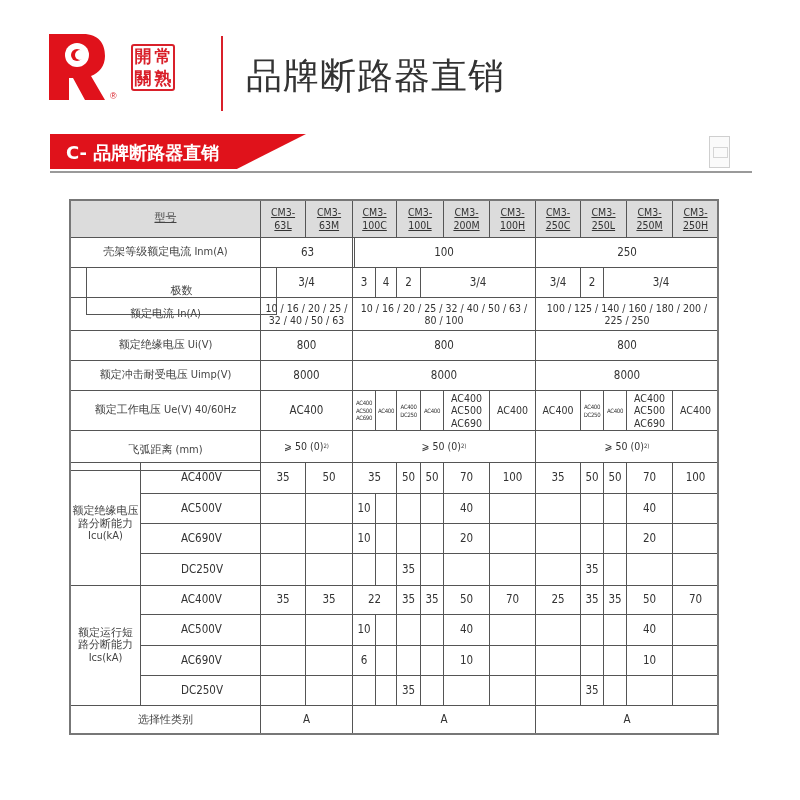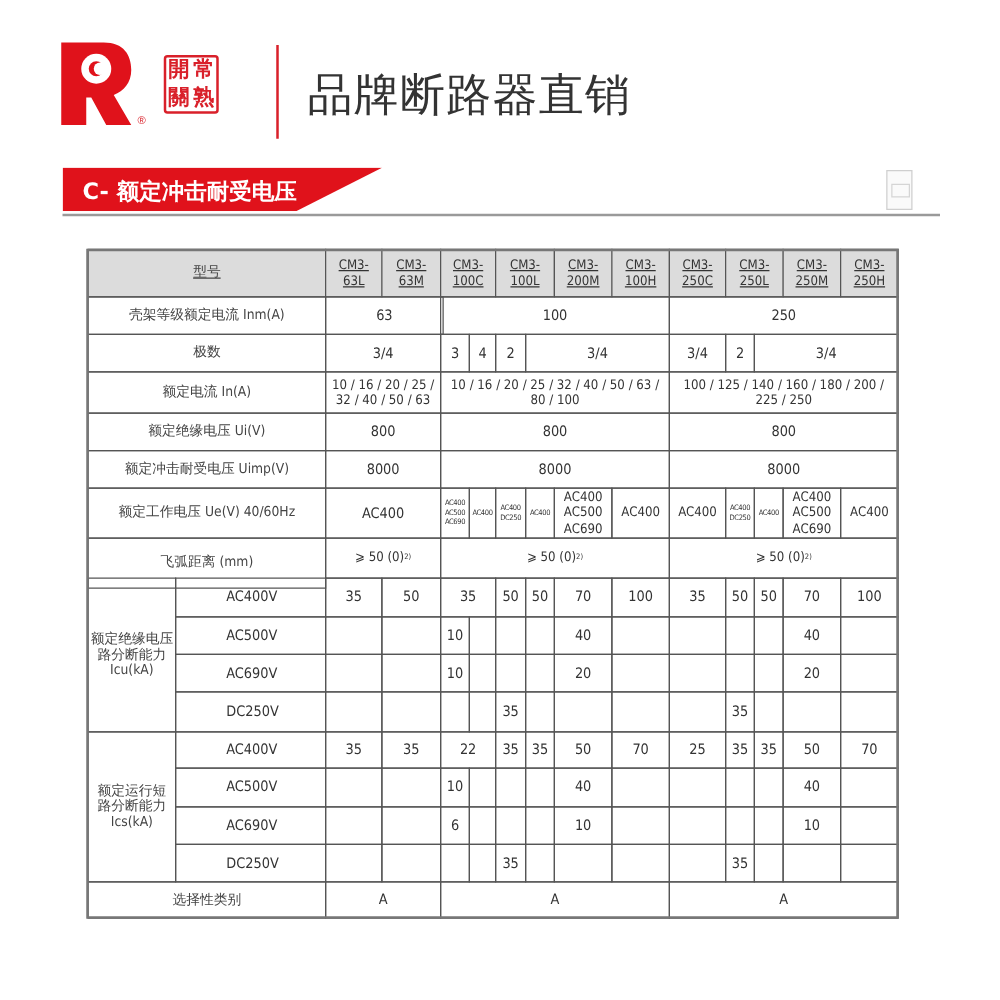--- a/index.html
+++ b/index.html
@@ -47,21 +47,21 @@
 <div class="seal">
   <span>開</span>
   <span>常</span>
   <span>關</span>
   <span>熟</span>
 </div>
 <div class="divider-red"></div>
 <div class="slogan">品牌断路器直销</div>
 
 <div class="banner"></div>
-<div class="banner-text">C- 额定冲击耐受电压</div>
+<div class="banner-text">C- 品牌断路器直销</div>
 <div class="banner-line"></div>
 <div class="thumb"></div>
 
 <div class="grid">
 
   <div class="cell hd label" style="left:70px;top:199px;width:191px;height:39px;">型号</div>
   <div class="cell hd sm" style="left:260px;top:199px;width:46px;height:39px;flex-direction:column;">
       <span>CM3-</span>
       <span>63L</span>
     </div>
@@ -100,21 +100,21 @@
   <div class="cell hd sm" style="left:672px;top:199px;width:47px;height:39px;flex-direction:column;">
       <span>CM3-</span>
       <span>250H</span>
     </div>
 
   <div class="cell label" style="left:70px;top:237px;width:191px;height:31px;">壳架等级额定电流 Inm(A)</div>
   <div class="cell" style="left:260px;top:237px;width:95px;height:31px;">63</div>
   <div class="cell" style="left:352px;top:237px;width:184px;height:31px;">100</div>
   <div class="cell" style="left:535px;top:237px;width:184px;height:31px;">250</div>
 
-  <div class="cell label" style="left:70px;top:267px;width:191px;height:31px;">极数</div>
+  <div class="cell label" style="left:86px;top:267px;width:191px;height:48px;">极数</div>
   <div class="cell" style="left:260px;top:267px;width:93px;height:31px;">3/4</div>
   <div class="cell" style="left:352px;top:267px;width:24px;height:31px;">3</div>
   <div class="cell" style="left:375px;top:267px;width:22px;height:31px;">4</div>
   <div class="cell" style="left:396px;top:267px;width:25px;height:31px;">2</div>
   <div class="cell" style="left:420px;top:267px;width:116px;height:31px;">3/4</div>
   <div class="cell" style="left:535px;top:267px;width:46px;height:31px;">3/4</div>
   <div class="cell" style="left:580px;top:267px;width:24px;height:31px;">2</div>
   <div class="cell" style="left:603px;top:267px;width:116px;height:31px;">3/4</div>
 
   <div class="cell label" style="left:70px;top:297px;width:191px;height:34px;">额定电流 In(A)</div>

